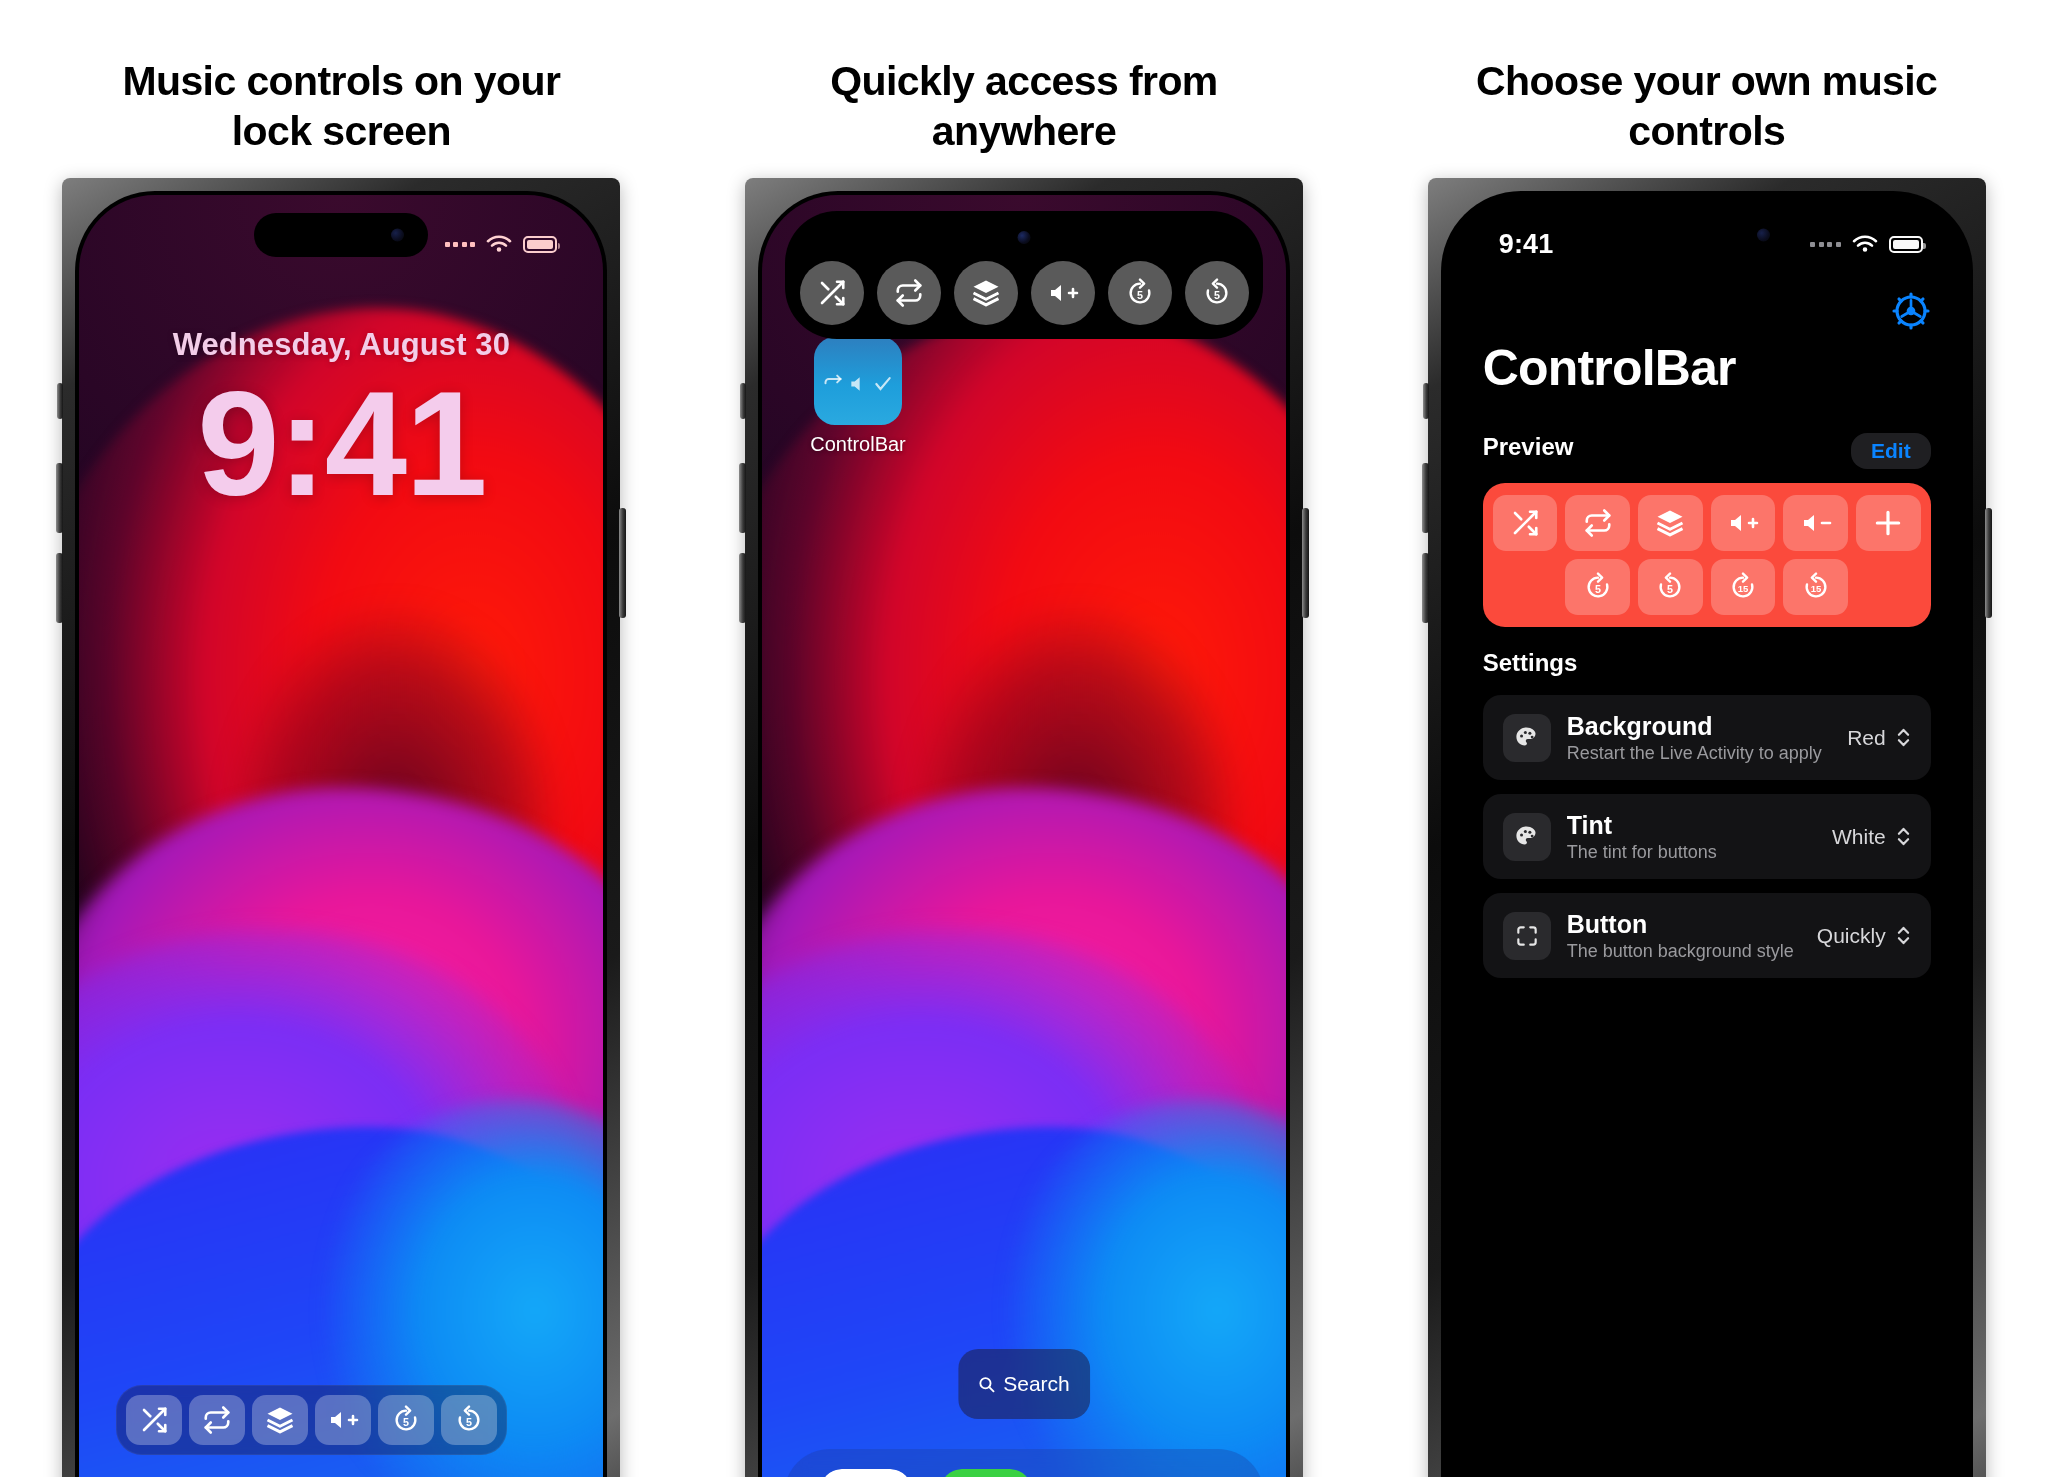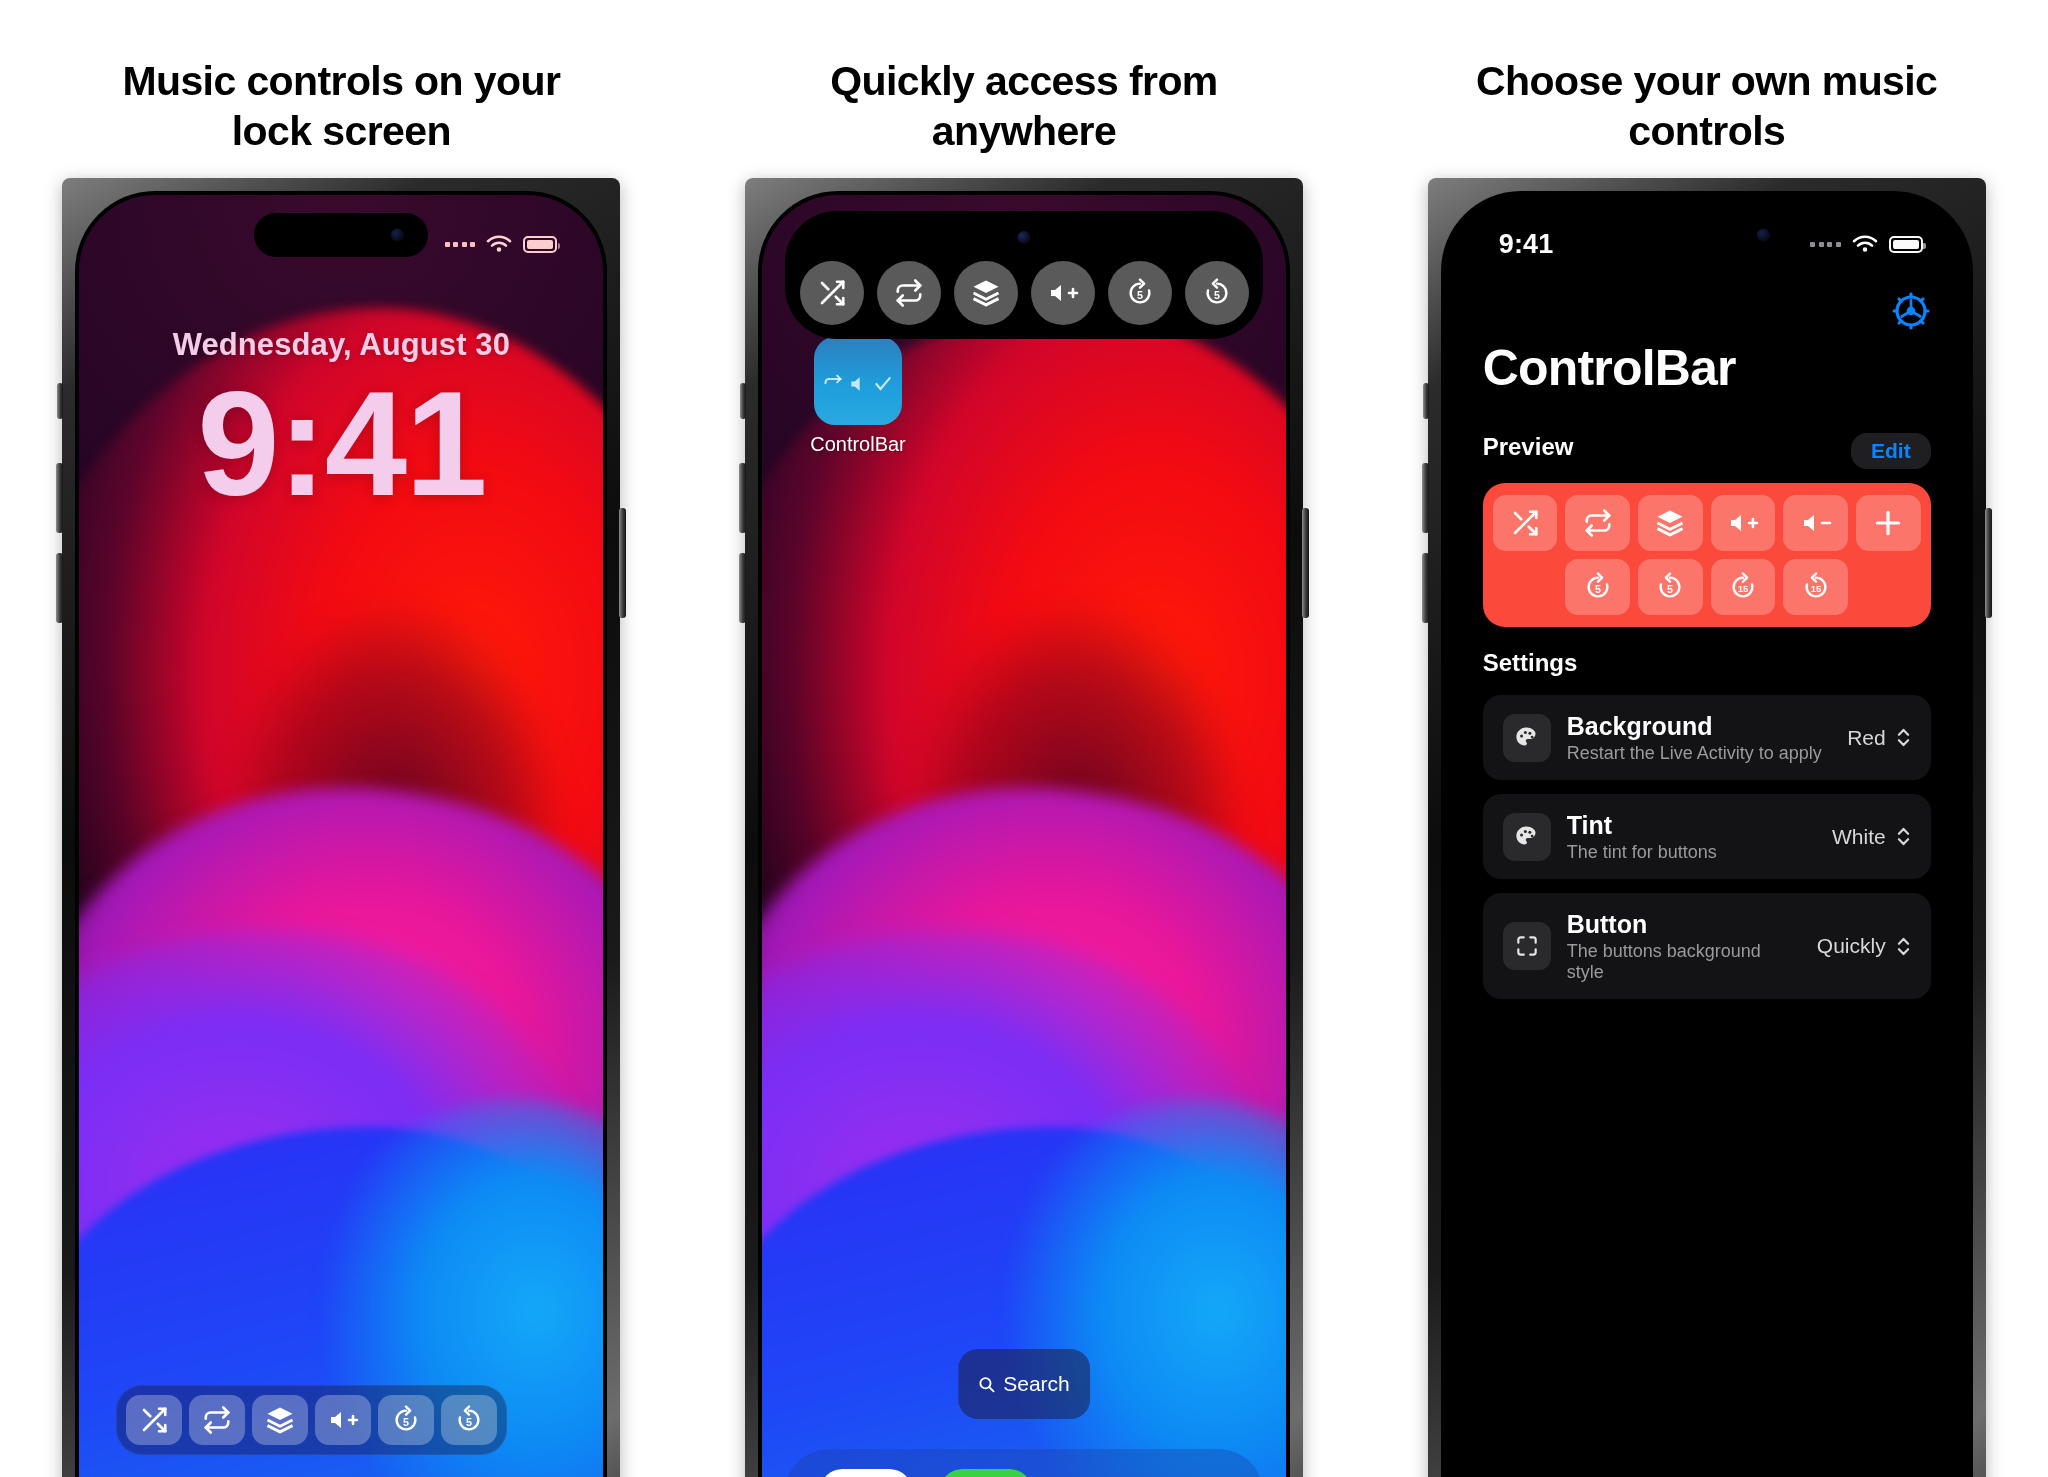--- a/index.html
+++ b/index.html
@@ -726,21 +726,21 @@
                   <span class="srow-icon">
                     <svg width="26" height="26" viewBox="0 0 24 24" fill="none" stroke="#e6e6e6" stroke-width="2" stroke-linecap="round" stroke-linejoin="round">
                       <path d="M4 9V6.2A2.2 2.2 0 016.2 4H9"></path>
                       <path d="M15 4h2.8A2.2 2.2 0 0120 6.2V9"></path>
                       <path d="M20 15v2.8a2.2 2.2 0 01-2.2 2.2H15"></path>
                       <path d="M9 20H6.2A2.2 2.2 0 014 17.8V15"></path>
                     </svg>
                   </span>
                   <span class="srow-text">
                     <span class="srow-title" style="display:block;">Button</span>
-                    <span class="srow-sub" style="display:block;">The buttons background style</span>
+                    <span class="srow-sub" style="display:block;">The button background style</span>
                   </span>
                   <span class="srow-val">
                     <span>Quickly</span>
                     <svg width="15" height="23" viewBox="0 0 12 20" fill="none" stroke="#d7d7da" stroke-width="1.9" stroke-linecap="round" stroke-linejoin="round">
                       <path d="M2 7.6L6 3.4l4 4.2"></path>
                         <path d="M2 12.4l4 4.2 4-4.2"></path>
                     </svg>
                   </span>
                 </div>
 

